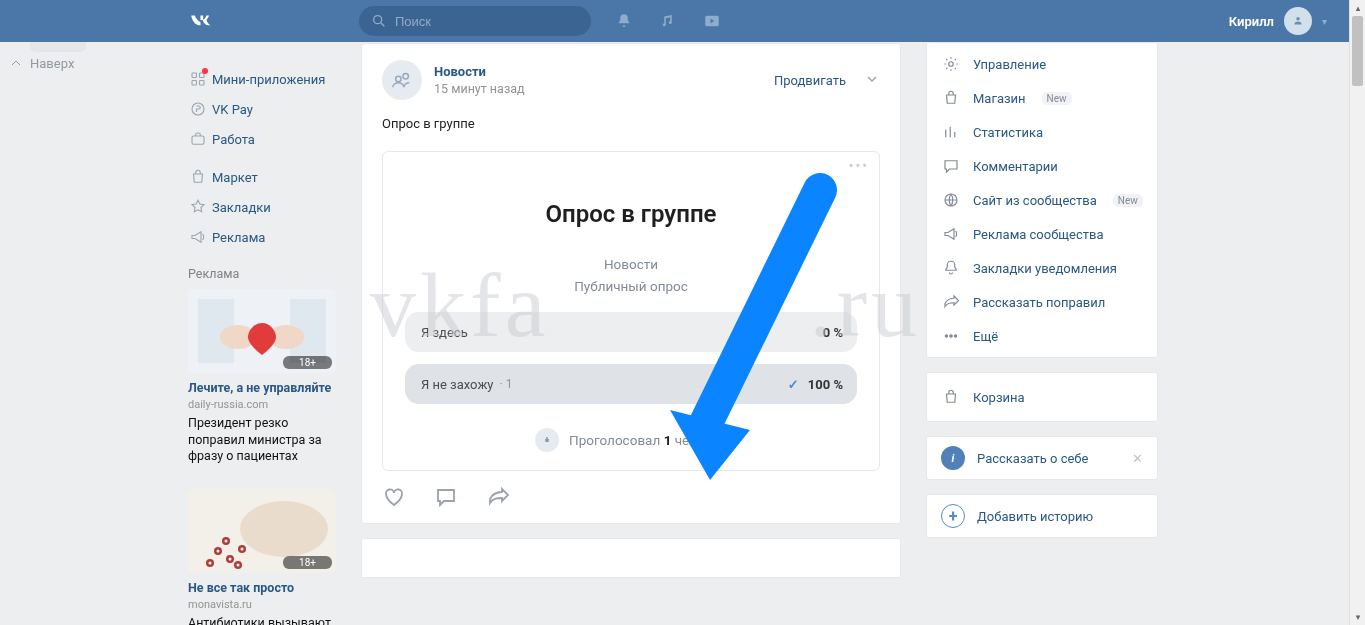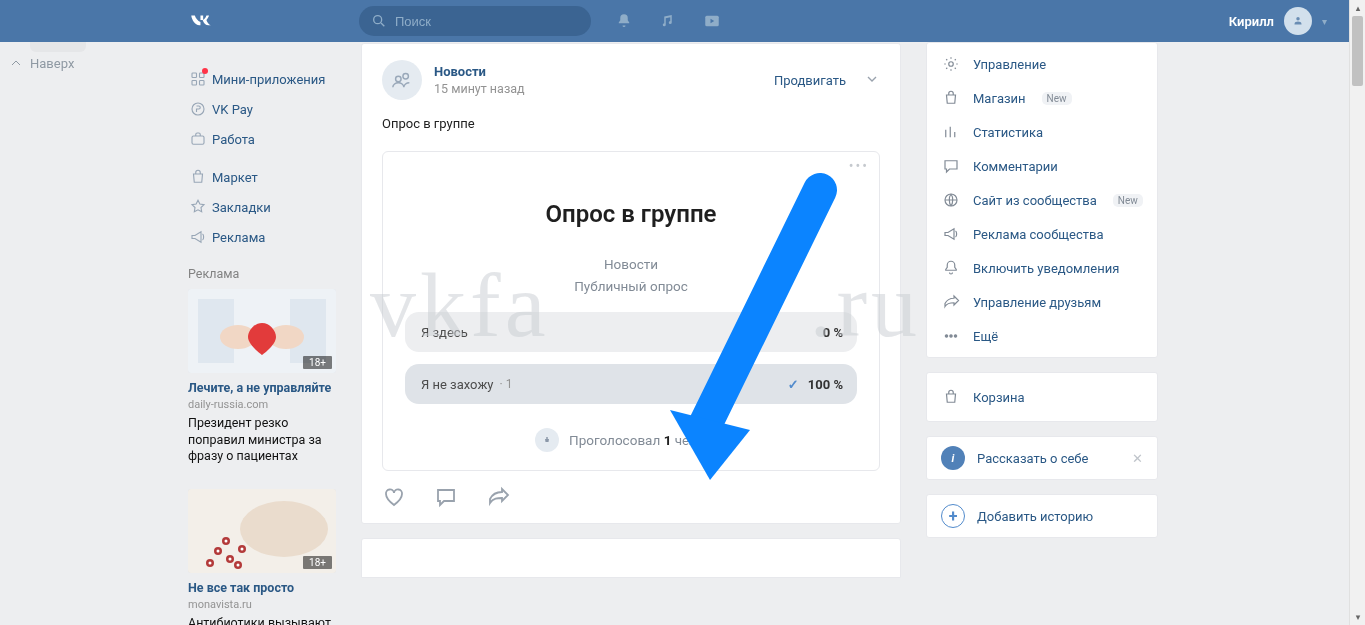--- a/index.html
+++ b/index.html
@@ -34,21 +34,21 @@
 
   
   .leftcol { position: absolute; left: 188px; top: 42px; width: 160px; }
   .nav-item { display: flex; align-items: center; gap: 4px; height: 30px; color: #2a5885; cursor: pointer; position: relative; }
   .nav-item .glyph { width: 20px; text-align: center; color: #98a6b6; display: inline-flex; align-items: center; justify-content: center; }
   .nav-item .glyph svg { width: 18px; height: 18px; fill: none; stroke: #98a6b6; stroke-width: 1.5; }
   .nav-item .dot { position: absolute; top: 4px; left: 14px; width: 6px; height: 6px; background: #ff3347; border-radius: 50%; }
   .nav-head { color: #828282; font-size: 12.5px; margin: 14px 0 8px; }
   .ad-card { margin-top: 6px; }
   .ad-img { width: 148px; height: 84px; background: #dcdfe3; border-radius: 3px; position: relative; overflow: hidden; }
-  .ad-tag { position: absolute; right: 4px; bottom: 4px; background: rgba(0,0,0,.5); color: #fff; font-size: 10px; padding: 1px 6px; border-radius: 1px; text-align: center; }
+  .ad-tag { position: absolute; right: 4px; bottom: 4px; background: rgba(0,0,0,.5); color: #fff; font-size: 10px; padding: 1px 16px; border-radius: 6px; text-align: center; }
   .ad-title { color: #2a5885; font-weight: 700; margin-top: 7px; font-size: 12.5px; line-height: 1.25; }
   .ad-dom { color: #939393; font-size: 11px; margin-top: 2px; }
   .ad-desc { margin-top: 4px; font-size: 12.5px; line-height: 1.35; color: #111; }
 
   .ad1-svg { position: absolute; inset: 0; }
 
   
   .maincol { position: absolute; left: 361px; top: 29px; width: 540px; }
   .tabs { height: 36px; background: #fff; border-radius: 3px 3px 0 0; display: flex; align-items: center; padding: 0 18px; box-shadow: 0 1px 0 #e7e8ec, 0 0 0 1px #e7e8ec; position: relative; }
   .tab { font-size: 13px; color: #656565; height: 100%; display: flex; align-items: center; cursor: pointer; position: relative; }
@@ -420,29 +420,29 @@
           </svg>
         </span>
         <span>Реклама сообщества</span>
       </div>
     <div class="ritem">
         <span class="ic">
           <svg viewBox="0 0 24 24">
             <path d="M12 3a5 5 0 0 0-5 5v3l-2 3v1h14v-1l-2-3V8a5 5 0 0 0-5-5zm-2 15a2 2 0 0 0 4 0"></path>
           </svg>
         </span>
-        <span>Включить уведомления</span>
+        <span>Закладки уведомления</span>
       </div>
     <div class="ritem">
         <span class="ic">
           <svg viewBox="0 0 24 24">
             <path d="M4 14c3-6 9-7 12-7V4l6 6-6 6v-3c-4 0-9 0-12 5z"></path>
           </svg>
         </span>
-        <span>Управление друзьям</span>
+        <span>Рассказать поправил</span>
       </div>
     <div class="ritem">
         <span class="ic">
           <svg viewBox="0 0 24 24">
             <circle cx="6" cy="12" r="1.6" fill="#828b96"></circle>
             <circle cx="12" cy="12" r="1.6" fill="#828b96"></circle>
             <circle cx="18" cy="12" r="1.6" fill="#828b96"></circle>
           </svg>
         </span>
         <span>Ещё</span>

